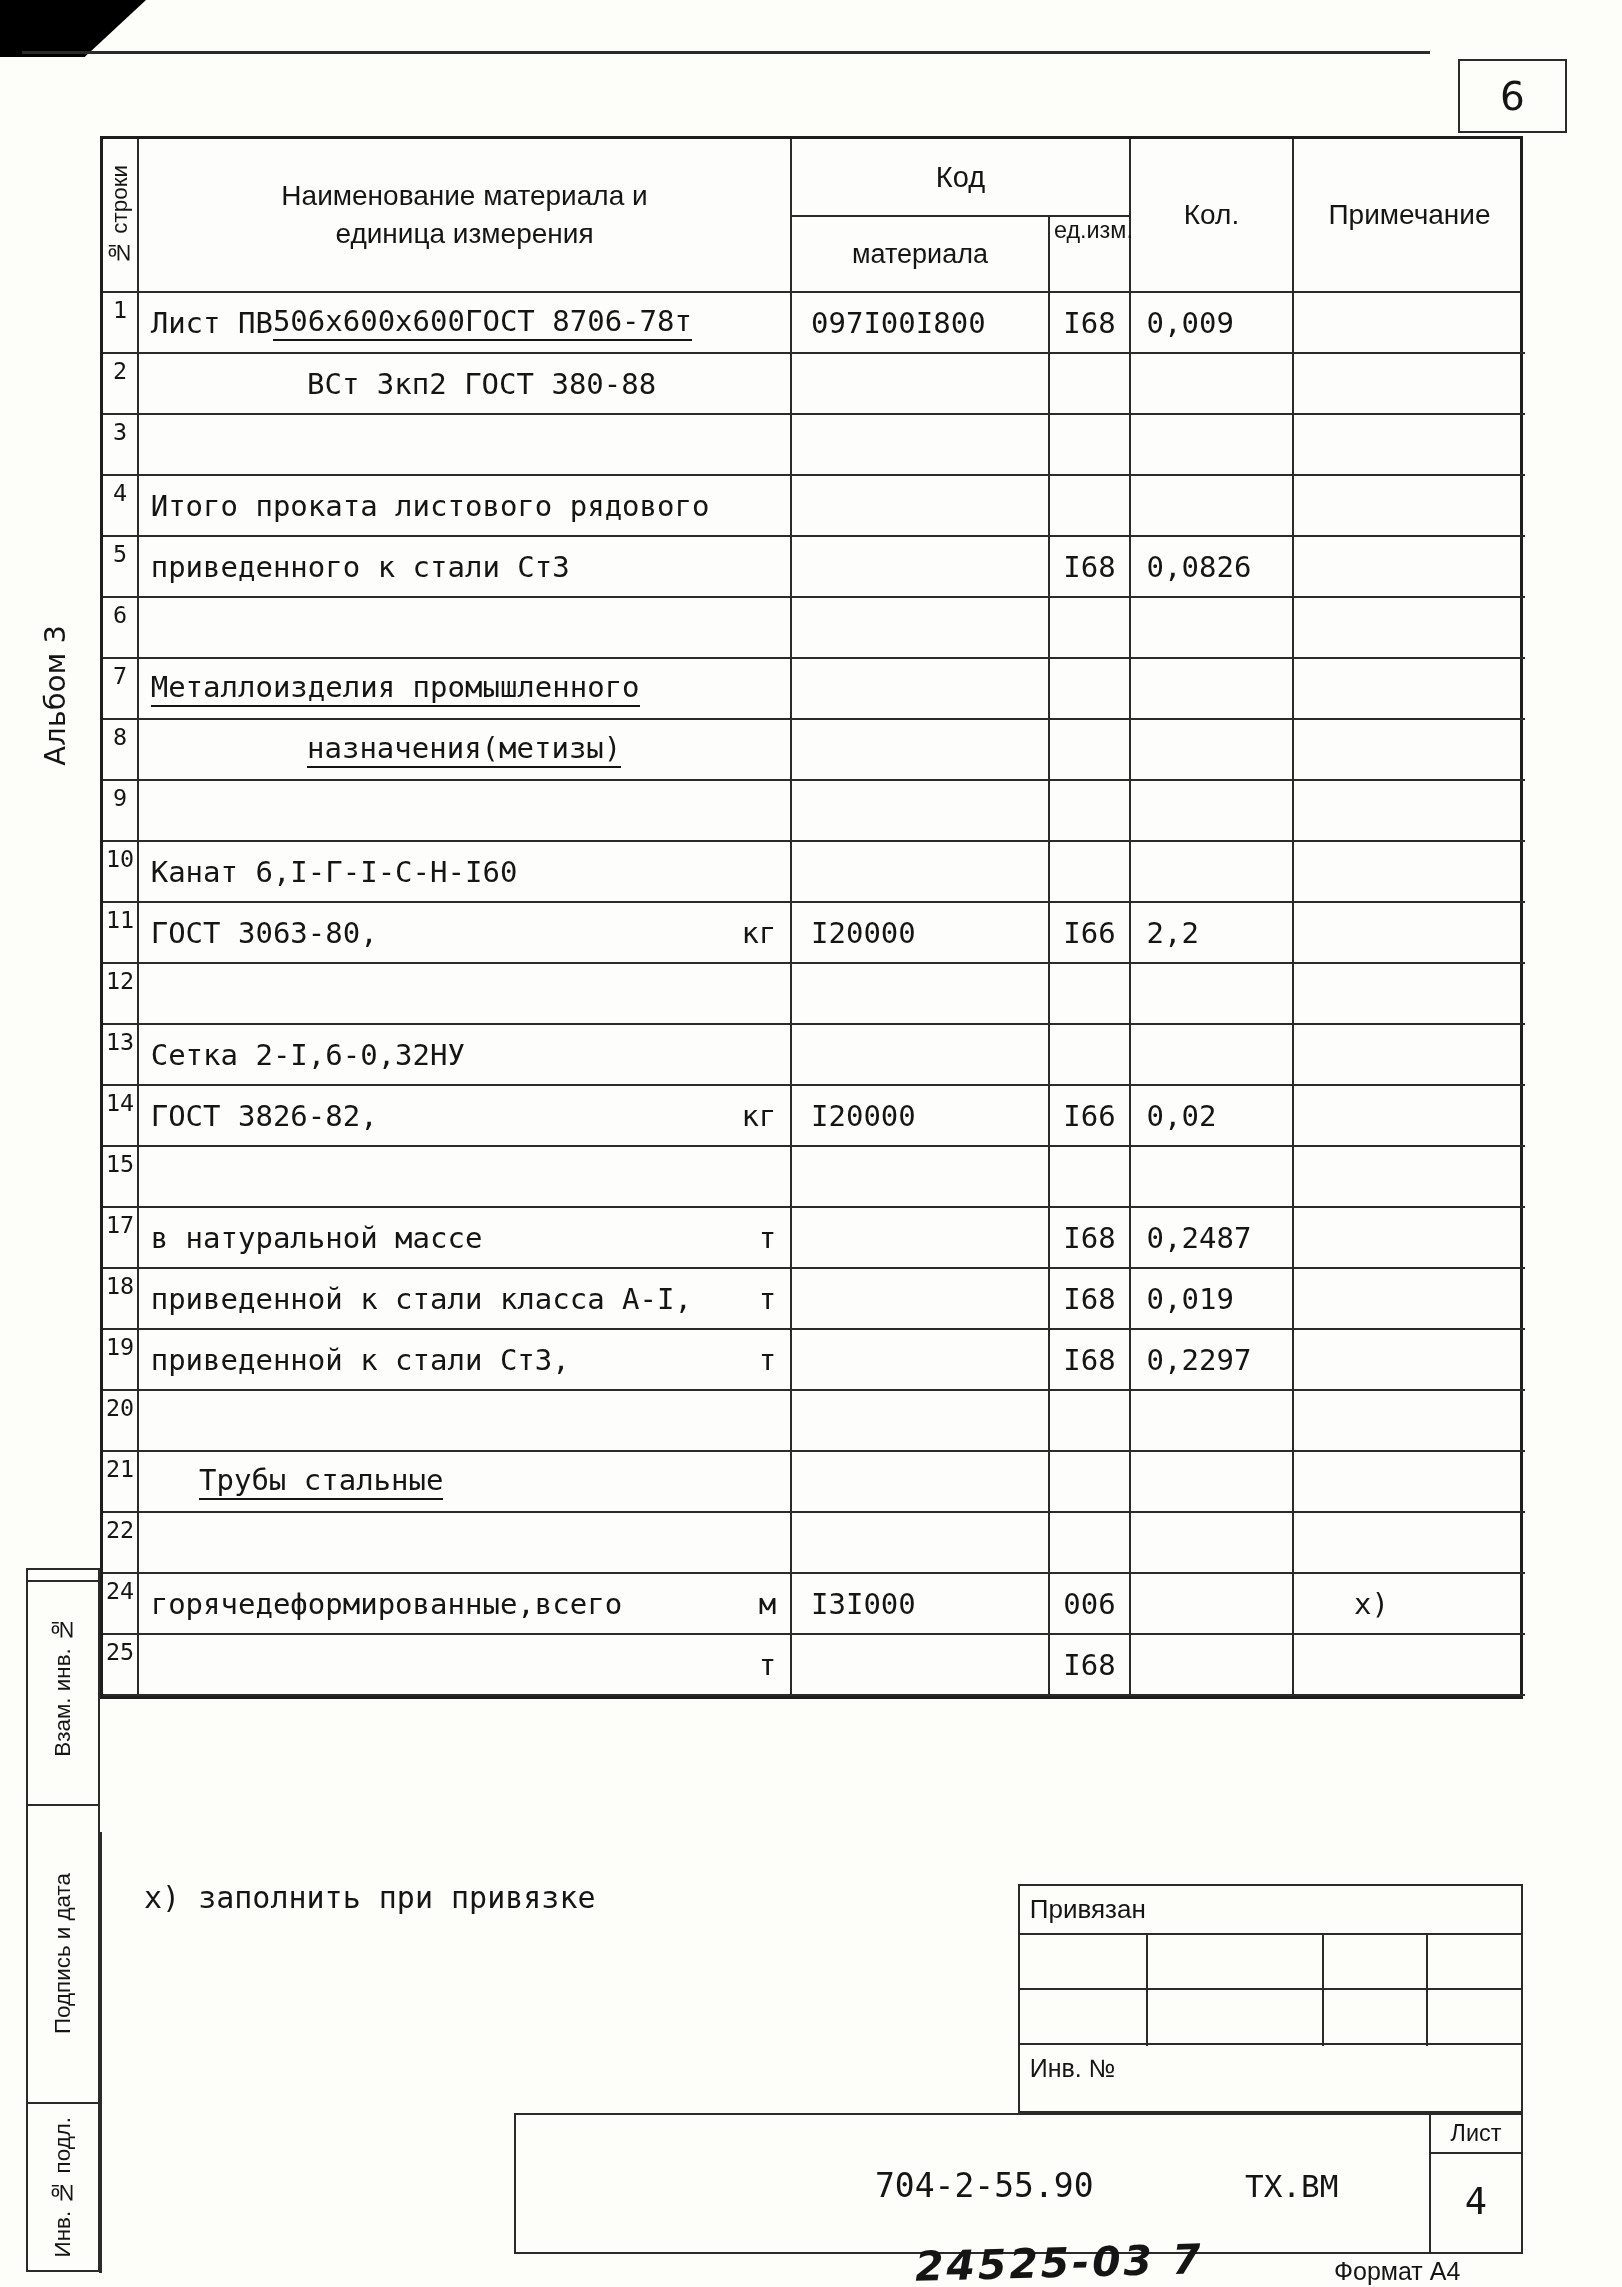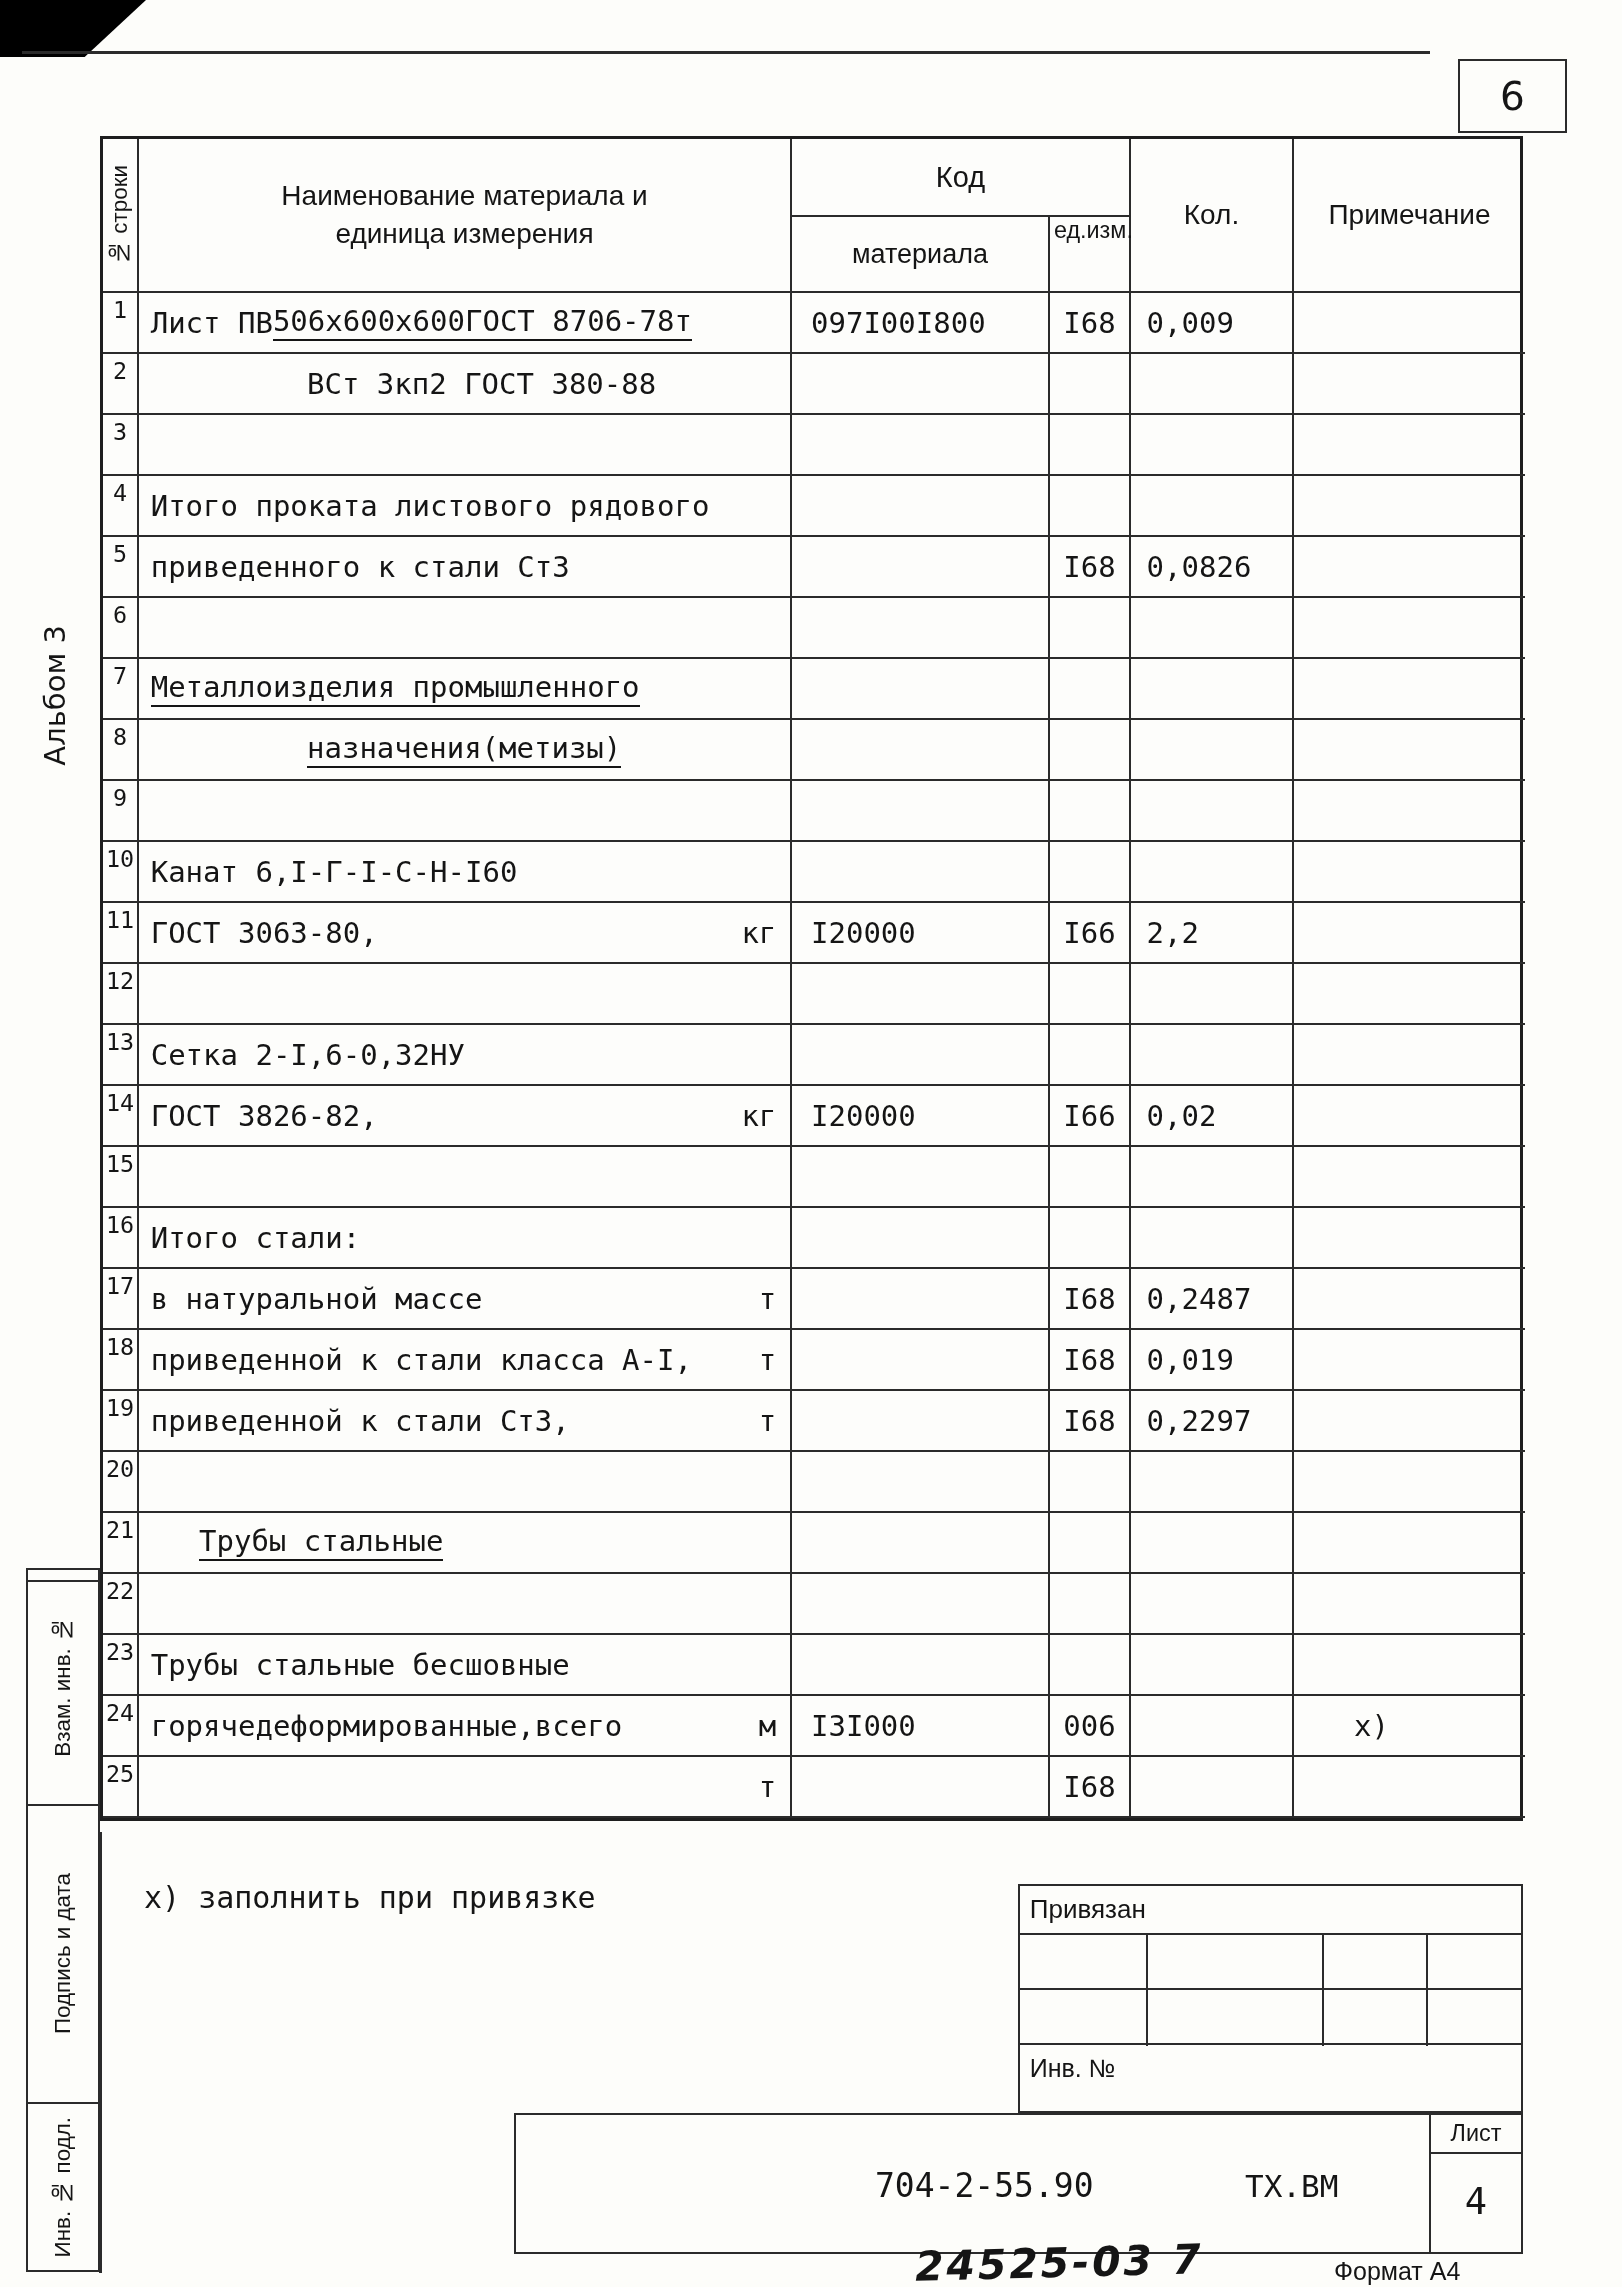--- a/index.html
+++ b/index.html
@@ -265,30 +265,20 @@
       </div>
       <div class="cols trow">
         <div class="cell c-num">15</div>
         <div class="cell c-name"></div>
         <div class="cell c-code"></div>
         <div class="cell c-izm"></div>
         <div class="cell c-qty"></div>
         <div class="cell c-note"></div>
       </div>
       <div class="cols trow">
-        <div class="cell c-num">16</div>
-        <div class="cell c-name">
-          <span>Итого стали:</span>
-        </div>
-        <div class="cell c-code"></div>
-        <div class="cell c-izm"></div>
-        <div class="cell c-qty"></div>
-        <div class="cell c-note"></div>
-      </div>
-      <div class="cols trow">
         <div class="cell c-num">17</div>
         <div class="cell c-name">
           <span>в натуральной массе</span>
           <span class="tail">т</span>
         </div>
         <div class="cell c-code"></div>
         <div class="cell c-izm">I68</div>
         <div class="cell c-qty">0,2487</div>
         <div class="cell c-note"></div>
       </div>
@@ -328,30 +318,20 @@
           <span class="u">Трубы стальные</span>
         </div>
         <div class="cell c-code"></div>
         <div class="cell c-izm"></div>
         <div class="cell c-qty"></div>
         <div class="cell c-note"></div>
       </div>
       <div class="cols trow">
         <div class="cell c-num">22</div>
         <div class="cell c-name"></div>
-        <div class="cell c-code"></div>
-        <div class="cell c-izm"></div>
-        <div class="cell c-qty"></div>
-        <div class="cell c-note"></div>
-      </div>
-      <div class="cols trow">
-        <div class="cell c-num">23</div>
-        <div class="cell c-name">
-          <span>Трубы стальные бесшовные</span>
-        </div>
         <div class="cell c-code"></div>
         <div class="cell c-izm"></div>
         <div class="cell c-qty"></div>
         <div class="cell c-note"></div>
       </div>
       <div class="cols trow">
         <div class="cell c-num">24</div>
         <div class="cell c-name">
           <span>горячедеформированные,всего</span>
           <span class="tail">м</span>

